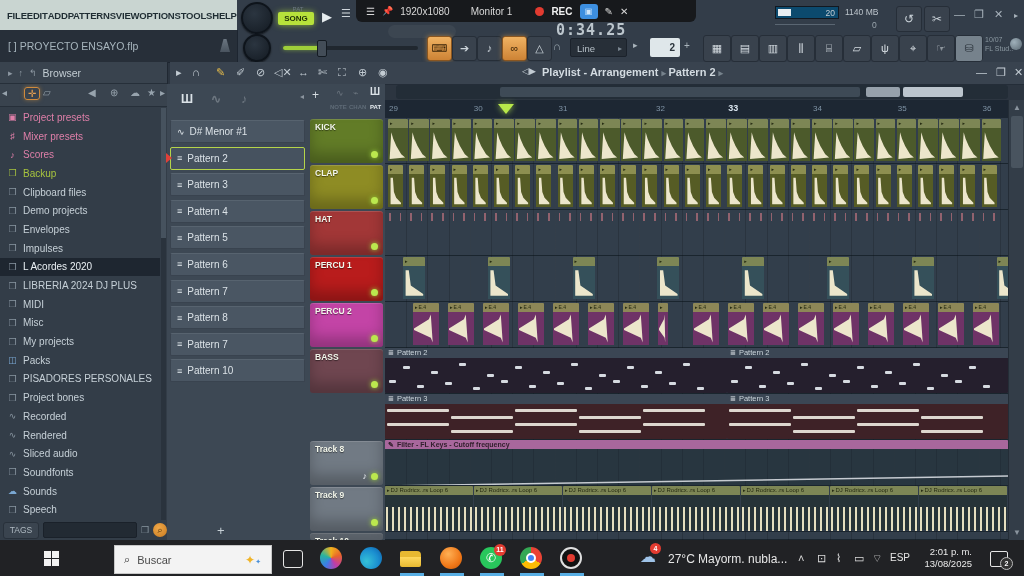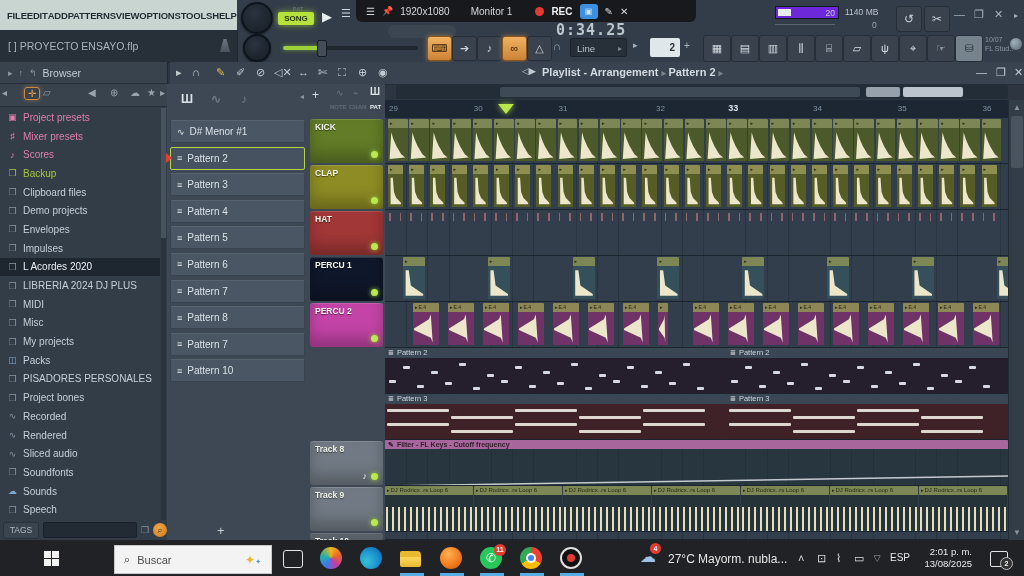--- a/index.html
+++ b/index.html
@@ -20,21 +20,21 @@
   .play-glyph{font-size:13px;color:#e7edf0;}
   .ghostbox{background:#3c4651;border-radius:7px;}
   
   .recbar{position:absolute;left:356px;top:0;width:340px;height:22px;background:#17191c;border-radius:0 0 6px 6px;display:flex;align-items:center;gap:7px;padding:0 10px;box-sizing:border-box;z-index:40;}
   .recbar .g{color:#d8d8d8;font-size:10px;}
   .rec-dot{width:9px;height:9px;border-radius:50%;background:#e23b30;}
   .rec-txt{color:#f0f0f0;font-size:10px;font-weight:bold;}
   .cam-btn{width:18px;height:15px;background:#3d8fe0;border-radius:3px;color:#cfe6fa;font-size:8px;text-align:center;line-height:15px;}
   .time-disp{position:absolute;left:556px;top:21px;font-family:"DejaVu Sans Mono",monospace;font-size:15px;font-weight:bold;color:#bcc6cd;letter-spacing:1px;}
   
-  .cpu-meter{position:absolute;left:775px;top:6px;width:62px;height:11px;background:#6d28d9;border:1px solid #121820;display:flex;align-items:center;}
+  .cpu-meter{position:absolute;left:775px;top:6px;width:62px;height:11px;background:#0c4a6e;border:1px solid #121820;display:flex;align-items:center;}
   .cpu-block{width:13px;height:7px;background:#e8edf0;margin-left:2px;}
   .cpu-val{margin-left:auto;font-size:8.5px;color:#c4ccd2;padding-right:3px;}
   .mem-val{position:absolute;left:845px;top:7px;font-size:8.5px;color:#bcc4cb;}
   .poly-val{position:absolute;left:872px;top:20px;font-size:8.5px;color:#9aa5ad;}
   .spark{position:absolute;left:775px;top:24px;width:60px;height:1px;background:#5a6672;}
   .sq-btn{position:absolute;width:24px;height:24px;background:#39424d;border:1px solid #262e38;border-radius:3px;color:#ccd4da;font-size:12px;text-align:center;line-height:24px;}
   .wincap{position:absolute;top:8px;font-size:11px;color:#a8b2bb;}
   
   .tb-btn{position:absolute;top:36px;width:23px;height:23px;background:#39424d;border:1px solid #262e38;border-radius:3px;color:#ccd4da;font-size:11px;text-align:center;line-height:22px;}
   .tb-btn.orange{background:linear-gradient(#f0b262,#cd8335);border-color:#8a5620;color:#3a2408;box-shadow:0 0 5px rgba(230,160,70,.55);}
@@ -445,26 +445,30 @@
         <div class="led"></div>
       </div>
       <div class="thead" style="top: 47px; height: 44px; background: rgb(142, 140, 36);">
         <span class="nm">CLAP</span>
         <div class="led"></div>
       </div>
       <div class="thead" style="top: 93px; height: 44px; background: rgb(162, 55, 55);">
         <span class="nm">HAT</span>
         <div class="led"></div>
       </div>
-      <div class="thead" style="top: 139px; height: 44px; background: #0f172a;">
+      <div class="thead" style="top: 139px; height: 44px; background: #b91c1c;">
         <span class="nm">PERCU 1</span>
         <div class="led"></div>
       </div>
       <div class="thead" style="top: 185px; height: 44px; background: rgb(195, 68, 166);">
         <span class="nm">PERCU 2</span>
+        <div class="led"></div>
+      </div>
+      <div class="thead" style="top: 231px; height: 44px; background: rgb(111, 70, 80);">
+        <span class="nm">BASS</span>
         <div class="led"></div>
       </div>
       <div class="thead" style="top: 323px; height: 44px; background: rgb(113, 122, 132);">
         <span class="nm">Track 8</span>
         <div class="led"></div>
         <span class="note8">♪</span>
       </div>
       <div class="thead" style="top: 369px; height: 44px; background: rgb(113, 122, 132);">
         <span class="nm">Track 9</span>
         <div class="led"></div>

